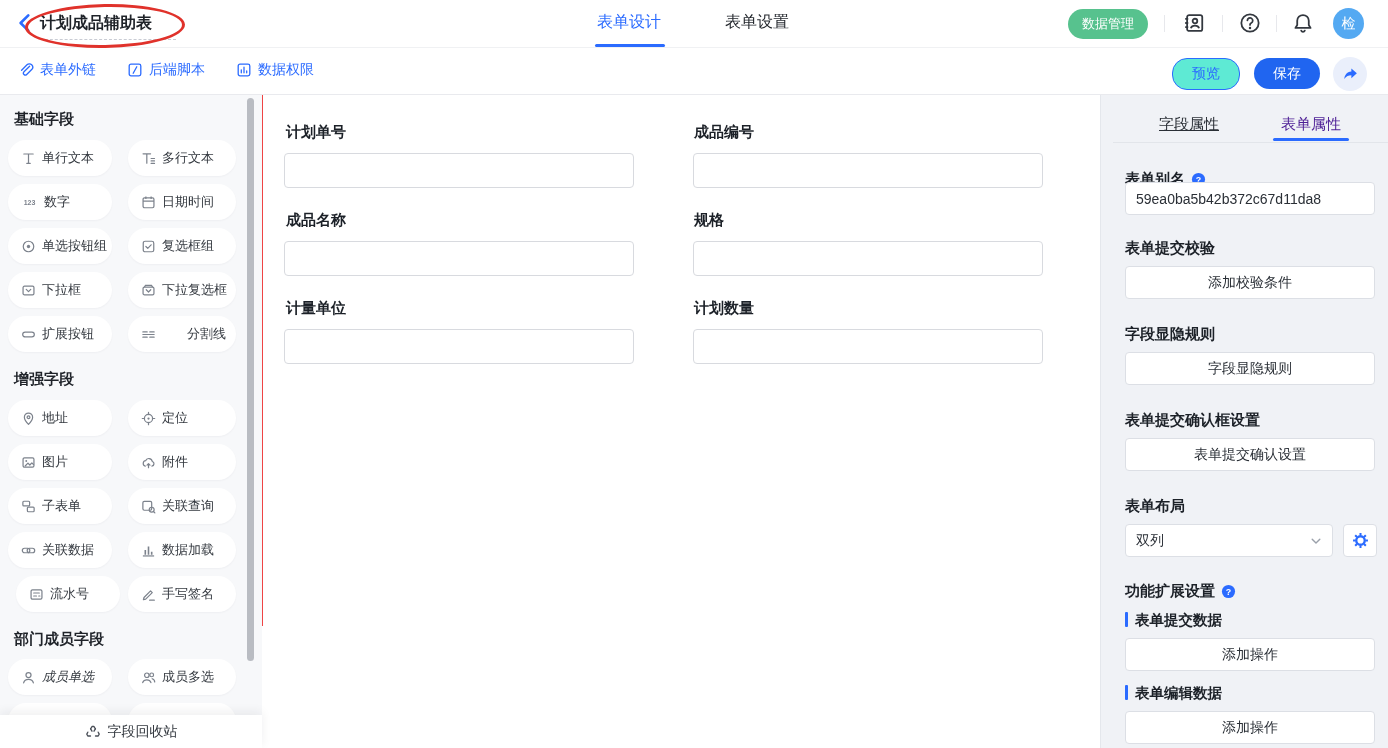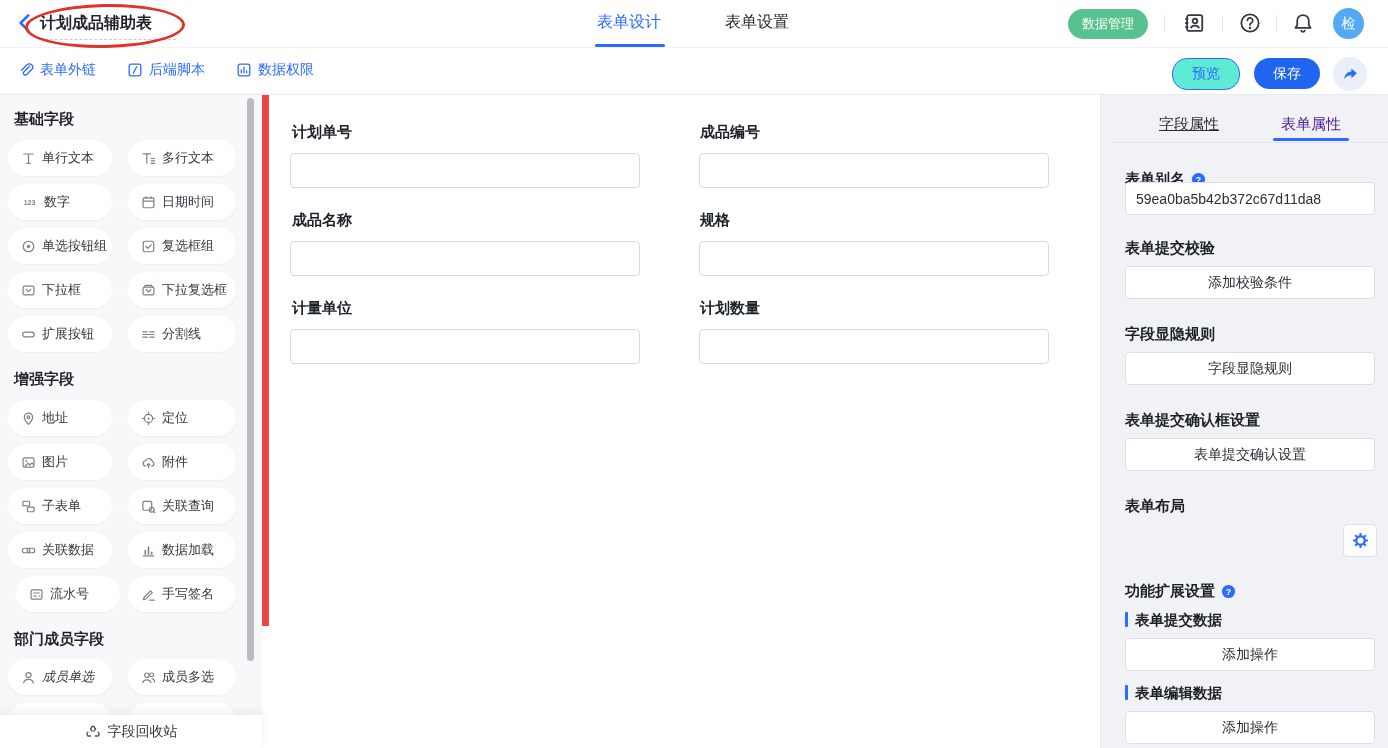--- a/index.html
+++ b/index.html
@@ -32,21 +32,21 @@
   
   .sidebar{position:absolute;left:0;top:94px;width:262px;height:654px;background:#f7f8fa;overflow:hidden;}
   .sec-title{position:absolute;left:14px;font-size:15px;font-weight:700;color:#1f2329;}
   .fpill{position:absolute;height:36px;background:#fff;border-radius:18px;box-shadow:0 1px 2px rgba(31,35,41,.04);display:flex;align-items:center;padding-left:13px;box-sizing:border-box;cursor:grab;font-size:13px;color:#33383f;white-space:nowrap;}
   .fpill svg{margin-right:6px;color:#7c828c;flex:none;}
   .scrollthumb{position:absolute;left:247px;top:98px;width:7px;height:563px;background:#b9bcc2;border-radius:4px;cursor:pointer;}
   .recycle-bar{position:absolute;left:0;top:715px;width:262px;height:33px;background:#fff;box-shadow:0 -3px 10px rgba(31,35,41,.07);display:flex;align-items:center;justify-content:center;font-size:14px;color:#33383f;cursor:pointer;z-index:5;}
   .recycle-bar svg{margin-right:7px;color:#4a4f58;}
 
   
-  .canvas{position:absolute;left:262px;top:94px;width:838px;height:532px;background:#fff;border-left:7px solid #ef4444;}
+  .canvas{position:absolute;left:262px;top:94px;width:838px;height:532px;background:#fff;border-left:1px solid #ef4444;}
   .f-label{position:absolute;font-size:15px;font-weight:700;color:#1c2128;}
   .f-input{position:absolute;width:350px;height:35px;border:1px solid #d8dadf;border-radius:4px;background:#fff;box-sizing:border-box;font-size:14px;padding:0 10px;color:#1f2329;}
 
   
   .panel{position:absolute;left:1100px;top:94px;width:288px;height:654px;background:#f0f2f6;border-left:1px solid #e4e7ec;}
   .ptab{position:absolute;top:21px;font-size:15px;color:#2a2f36;cursor:pointer;}
   .ptab.active{color:#4c1d95;}
   .ptab-underline{position:absolute;left:172px;top:44px;width:76px;height:3px;background:#2b6bff;border-radius:2px;}
   .ptab-sep{position:absolute;left:12px;top:48px;width:276px;height:1px;background:#e2e5ea;}
   .p-label{position:absolute;left:24px;font-size:15px;font-weight:700;color:#1c2128;white-space:nowrap;}
@@ -304,21 +304,21 @@
           <use href="#i-multiselect"></use>
         </svg>
         <span>下拉复选框</span>
       </span>
     <span class="fpill" style="left:8px;top:222px;width:104px;">
         <svg class="ic" width="15" height="15">
           <use href="#i-extbtn"></use>
         </svg>
         <span>扩展按钮</span>
       </span>
-    <span class="fpill" style="left:128px;top:222px;width:108px;">
+    <span class="fpill" style="left:128px;top:222px;width:108px;gap:25px;">
         <svg class="ic" width="15" height="15">
           <use href="#i-divider"></use>
         </svg>
         <span>分割线</span>
       </span>
 
     <span class="sec-title" style="top:276px;">增强字段</span>
 
     <span class="fpill" style="left:8px;top:306px;width:104px;">
         <svg class="ic" width="15" height="15">
@@ -438,20 +438,23 @@
     <span class="p-label" style="top:145px;">表单提交校验</span>
     <span class="p-btn" style="top:172px;">添加校验条件</span>
 
     <span class="p-label" style="top:231px;">字段显隐规则</span>
     <span class="p-btn" style="top:258px;">字段显隐规则</span>
 
     <span class="p-label" style="top:317px;">表单提交确认框设置</span>
     <span class="p-btn" style="top:344px;">表单提交确认设置</span>
 
     <span class="p-label" style="top:403px;">表单布局</span>
+    <span class="p-select" style="top:430px;"><span>双列</span><svg class="ic chev" width="16" height="16">
+          <use href="#i-chevdown"></use>
+        </svg></span>
     <span class="p-gear" style="top:430px;">
         <svg class="ic" width="17" height="17">
           <use href="#i-gear"></use>
         </svg>
       </span>
 
     <span class="p-label" style="top:488px;"><span>功能扩展设置</span><svg class="ic q" width="15" height="15">
           <use href="#i-qfill"></use>
         </svg></span>
 

